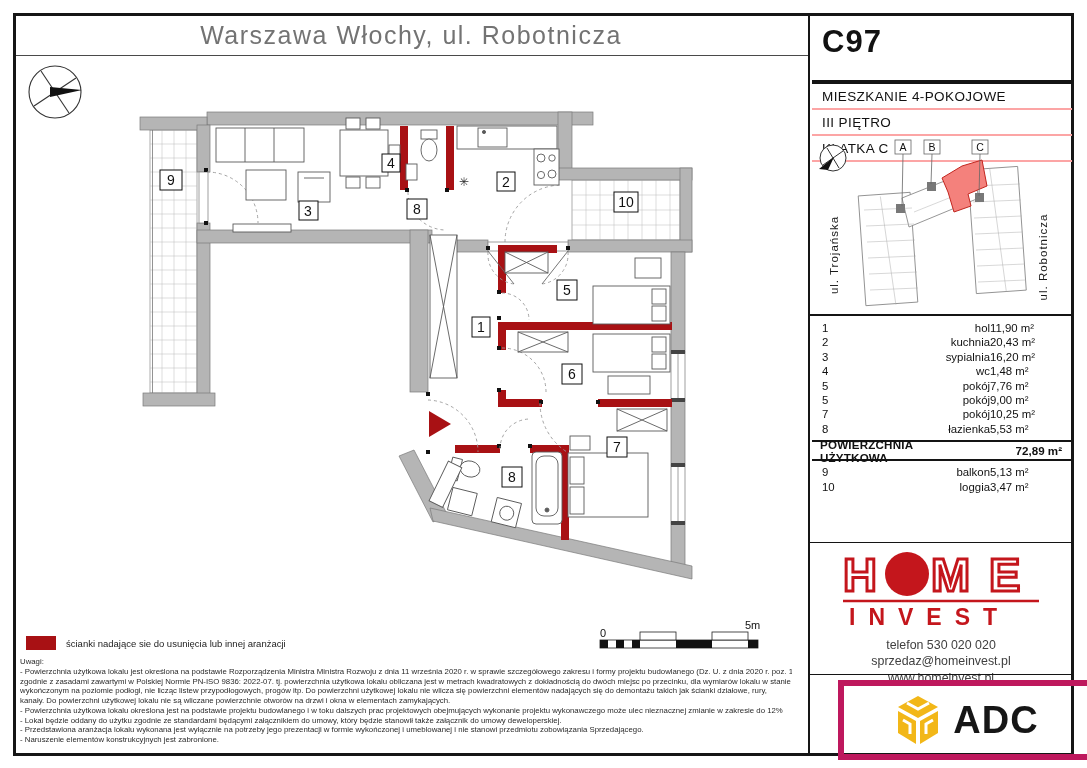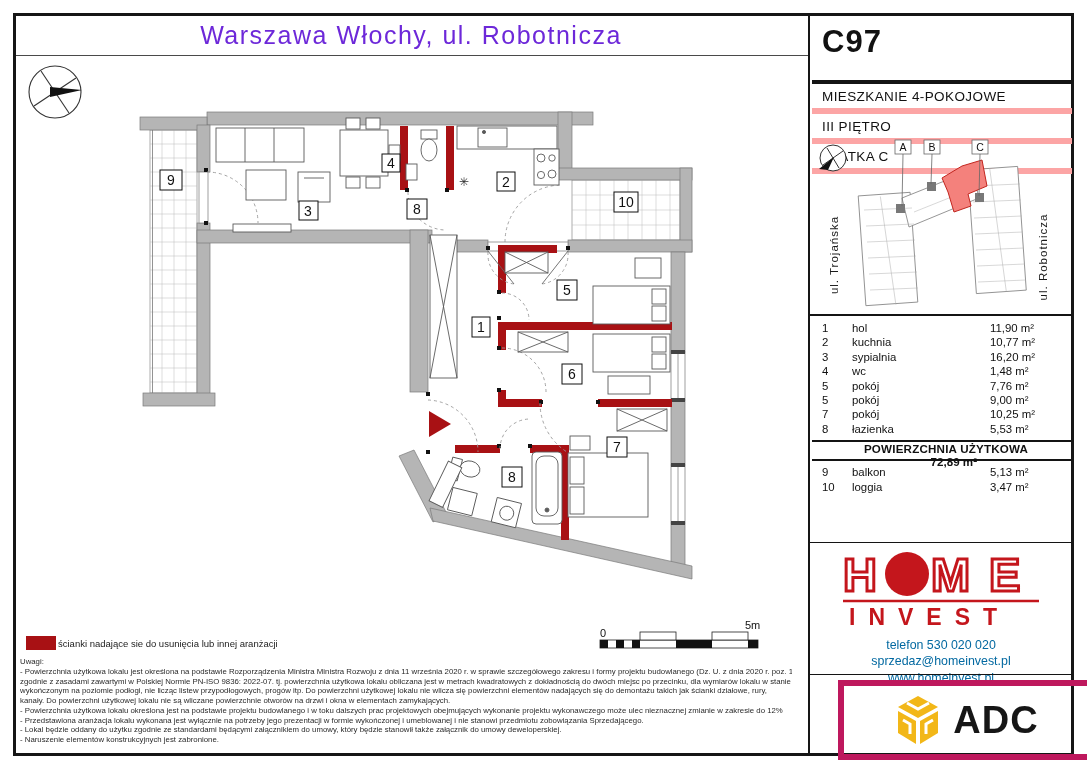--- a/index.html
+++ b/index.html
@@ -1,53 +1,53 @@
 <!DOCTYPE html>
 <html><head>
 <meta charset="utf-8">
 <style>
   html,body{margin:0;padding:0;background:#e8e8e8;}
   .page{position:relative;width:1087px;height:768px;background:#ffffff;overflow:hidden;
         font-family:"Liberation Sans",sans-serif;color:#111;}
   .frame{position:absolute;left:13px;top:13px;right:13px;bottom:12px;border:3px solid #161616;pointer-events:none;}
   .vdivider{position:absolute;left:808px;top:16px;width:2px;height:739px;background:#161616;}
   .title-bar{position:absolute;left:16px;top:16px;width:790px;height:39px;display:flex;align-items:center;justify-content:center;
-             font-size:25px;letter-spacing:1.5px;color:#6d28d9;}
+             font-size:25px;letter-spacing:1.5px;color:#737373;}
   .title-sep{position:absolute;left:16px;top:55px;width:792px;height:0;border-top:1.5px solid #4a4a4a;}
 
   
   .rc{position:absolute;left:812px;top:16px;width:260px;}
   .rc-c97{font-size:31px;font-weight:bold;letter-spacing:1px;padding:8px 0 20px 10px;border-bottom:4px solid #141414;}
-  .rc-row{font-size:13.5px;letter-spacing:.4px;padding:5px 0 4px 10px;border-bottom:6px solid #fca5a5;}
+  .rc-row{font-size:13.5px;letter-spacing:.4px;padding:5px 0 4px 10px;border-bottom:2px solid #fca5a5;}
   .map-wrap{position:absolute;left:810px;top:137px;width:262px;height:176px;}
   .map-sep{position:absolute;left:810px;top:314px;width:262px;height:0;border-top:2.5px solid #141414;}
 
   .rtable{position:absolute;left:812px;top:321px;width:260px;}
   .trow{display:flex;font-size:11.4px;line-height:14.4px;}
   .trow .no{width:18px;padding-left:10px;}
-  .trow .nm{flex:1;padding-left:12px;}
+  .trow .nm{flex:1;padding-left:12px;text-align:right;}
   .trow .ar{width:72px;text-align:left;padding-right:10px;}
   .total-row{display:flex;align-items:center;margin-top:4px;border-top:2.2px solid #141414;border-bottom:2.2px solid #141414;
-             font-weight:bold;font-size:11.6px;height:17px;flex-direction:column;}
+             font-weight:bold;font-size:11.6px;height:17px;}
   .total-row .lb{flex:1;padding-left:8px;letter-spacing:.2px;}
   .total-row .ar{width:80px;text-align:right;padding-right:10px;}
   .outdoor{margin-top:4px;}
 
   .logo-sep1{position:absolute;left:810px;top:542px;width:262px;border-top:1.5px solid #141414;}
   .logo-block{position:absolute;left:810px;top:547px;width:262px;text-align:center;}
-  .contact{font-size:12.4px;line-height:1.32;color:#0369a1;margin-top:2px;}
+  .contact{font-size:12.4px;line-height:1.32;color:#404040;margin-top:2px;}
   .logo-sep2{position:absolute;left:810px;top:674px;width:262px;border-top:1.5px solid #141414;}
   .adc-box{position:absolute;left:818px;top:680px;width:246px;height:68px;border:6px solid #be185d;
            display:flex;align-items:center;justify-content:center;gap:12px;margin-left:20px;}
   .adc-text{font-size:38px;font-weight:bold;letter-spacing:1px;color:#161616;}
 
   
   .legend{position:absolute;left:26px;top:636px;display:flex;align-items:center;}
   .legend .swatch{width:30px;height:14px;background:#a81114;}
-  .legend .ltext{font-size:9.5px;margin-left:2px;color:#222;}
+  .legend .ltext{font-size:9.5px;margin-left:10px;color:#222;}
   .notes{position:absolute;left:20px;top:657px;width:772px;color:#2a2a2a;}
   .notes .nh{font-size:7.8px;line-height:10px;}
   .note-line{font-size:7.8px;line-height:9.7px;white-space:nowrap;overflow:hidden;}
 
   svg text{font-family:"Liberation Sans",sans-serif;}
 </style>
 </head>
 <body>
 
 <div class="page">
@@ -340,22 +340,22 @@
     <div class="ltext">ścianki nadające sie do usunięcia lub innej aranżacji</div>
   </div>
   <div class="notes">
     <div class="nh">Uwagi:</div>
     <div>
         <div class="note-line">- Powierzchnia użytkowa lokalu jest określona na podstawie Rozporządzenia Ministra Ministra Rozwoju z dnia 11 września 2020 r. w sprawie szczegółowego zakresu i formy projektu budowlanego (Dz. U. z dnia 2020 r. poz. 1609)</div>
         <div class="note-line">zgodnie z zasadami zawartymi w Polskiej Normie PN-ISO 9836: 2022-07. tj. powierzchnia użytkowa lokalu obliczana jest w metrach kwadratowych z dokładnością do dwóch miejsc po przecinku, dla wymiarów lokalu w stanie</div>
         <div class="note-line">wykończonym na poziomie podłogi, nie licząc listew przypodłogowych, progów itp. Do powierzchni użytkowej lokalu nie wlicza się powierzchni elementów nadających się do demontażu takich jak ścianki działowe, rury,</div>
         <div class="note-line">kanały. Do powierzchni użytkowej lokalu nie są wliczane powierzchnie otworów na drzwi i okna w elementach zamykających.</div>
         <div class="note-line">- Powierzchnia użytkowa lokalu określona jest na podstawie projektu budowlanego i w toku dalszych prac projektowych obejmujących wykonanie projektu wykonawczego może ulec nieznacznej zmianie w zakresie do 12%</div>
+        <div class="note-line">- Lokal będzie oddany do użytku zgodnie ze standardami będącymi załącznikiem do umowy, który będzie stanowił także załącznik do umowy deweloperskiej.</div>
         <div class="note-line">- Przedstawiona aranżacja lokalu wykonana jest wyłącznie na potrzeby jego prezentacji w formie wykończonej i umeblowanej i nie stanowi przedmiotu zobowiązania Sprzedającego.</div>
-        <div class="note-line">- Lokal będzie oddany do użytku zgodnie ze standardami będącymi załącznikiem do umowy, który będzie stanowił także załącznik do umowy deweloperskiej.</div>
         <div class="note-line">- Naruszenie elementów konstrukcyjnych jest zabronione.</div>
       </div>
   </div>
 
   <div class="rc">
     <div class="rc-c97">C97</div>
     <div class="rc-row">MIESZKANIE 4-POKOJOWE</div>
     <div class="rc-row">III PIĘTRO</div>
     <div class="rc-row">KLATKA C</div>
   </div>
@@ -419,21 +419,21 @@
   <div class="rtable">
     <div>
         <div class="trow">
         <span class="no">1</span>
         <span class="nm">hol</span>
         <span class="ar">11,90 m²</span>
       </div>
         <div class="trow">
         <span class="no">2</span>
         <span class="nm">kuchnia</span>
-        <span class="ar">10,77 m²</span>
+        <span class="ar">20,43 m²</span>
       </div>
         <div class="trow">
         <span class="no">3</span>
         <span class="nm">sypialnia</span>
         <span class="ar">16,20 m²</span>
       </div>
         <div class="trow">
         <span class="no">4</span>
         <span class="nm">wc</span>
         <span class="ar">1,48 m²</span>

